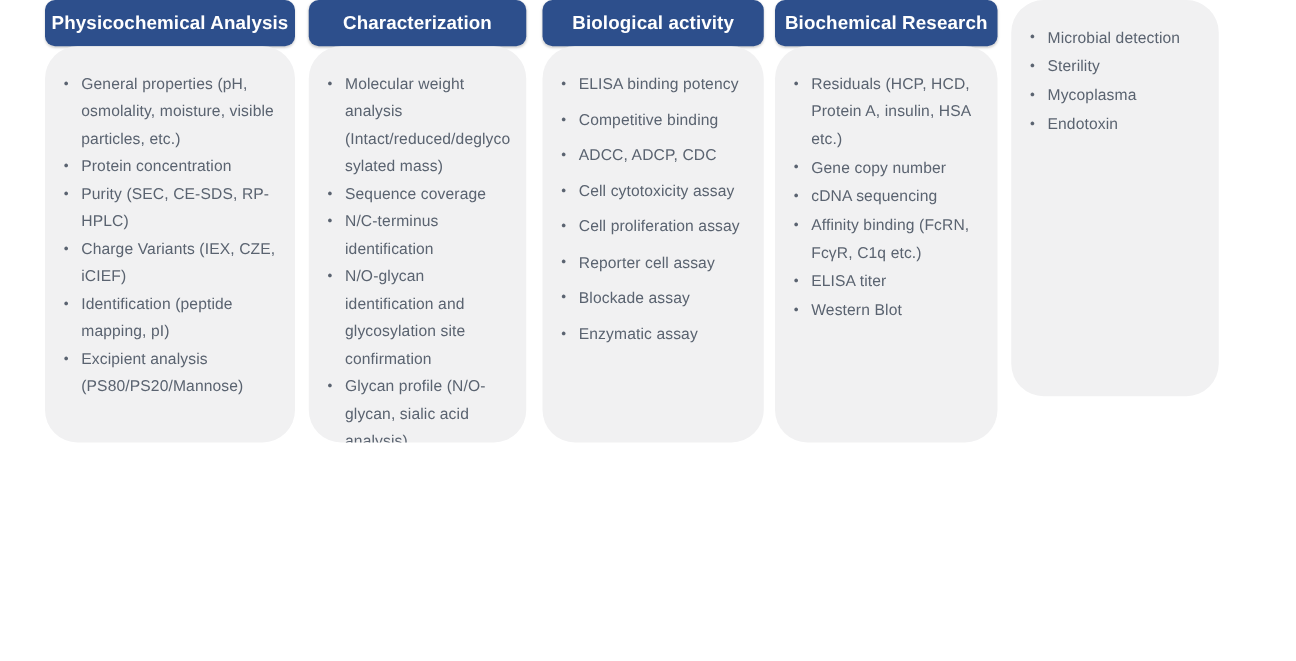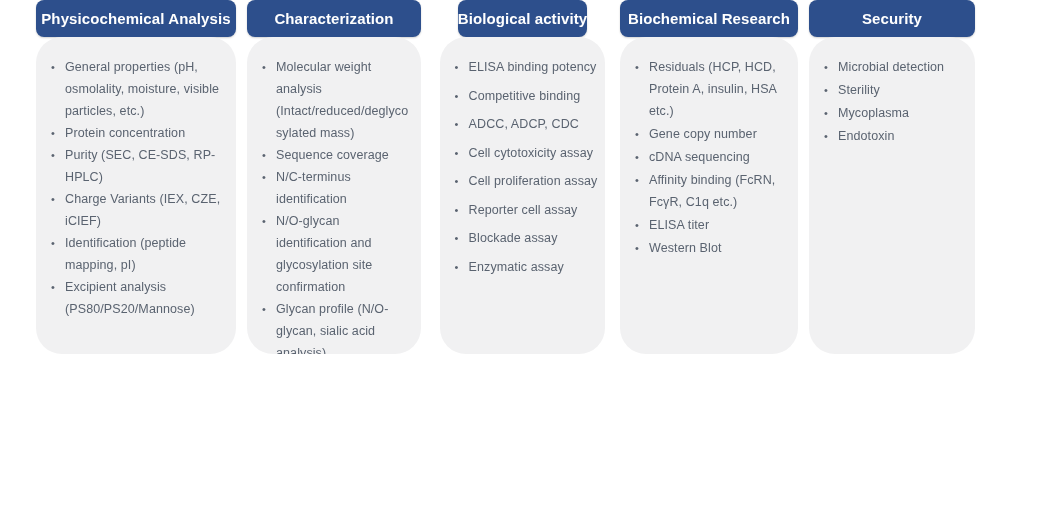--- a/index.html
+++ b/index.html
@@ -14,21 +14,21 @@
     width: 1037px; height: 529px;
     background: var(--page-bg, #ffffff);
   }
   .board {
     display: flex;
     align-items: flex-start;
   }
   .column { display: flex; flex-direction: column; }
   .column:nth-child(1) { margin-left: 36px; width: 200px; }
   .column:nth-child(2) { margin-left: 11px; width: 174px; }
-  .column:nth-child(3) { margin-left: 13px; width: 177px; align-items: center; }
+  .column:nth-child(3) { margin-left: 13px; width: 177px; }
   .column:nth-child(4) { margin-left:  9px; width: 178px; justify-content: center; }
   .column:nth-child(5) { margin-left: 11px; width: 166px; }
   .header {
     height: 37px;
     border-radius: 8px;
     background: var(--header-bg, #2d4f8c);
     display: flex; align-items: center; justify-content: center;
     box-shadow: 0 1px 2px rgba(0,0,0,0.18);
   }
   .header-label {
@@ -133,23 +133,20 @@
             <li>Gene copy number</li>
             <li>cDNA sequencing</li>
             <li>Affinity binding (FcRN, FcγR, C1q etc.)</li>
             <li>ELISA titer</li>
             <li>Western Blot</li>
           </ul>
     </div>
   </section>
 
   <section class="column">
-    <div class="header">
-      <span class="header-label">Security</span>
-    </div>
     <div class="card">
       <ul class="items">
             <li>Microbial detection</li>
             <li>Sterility</li>
             <li>Mycoplasma</li>
             <li>Endotoxin</li>
           </ul>
     </div>
   </section>
 </div>

